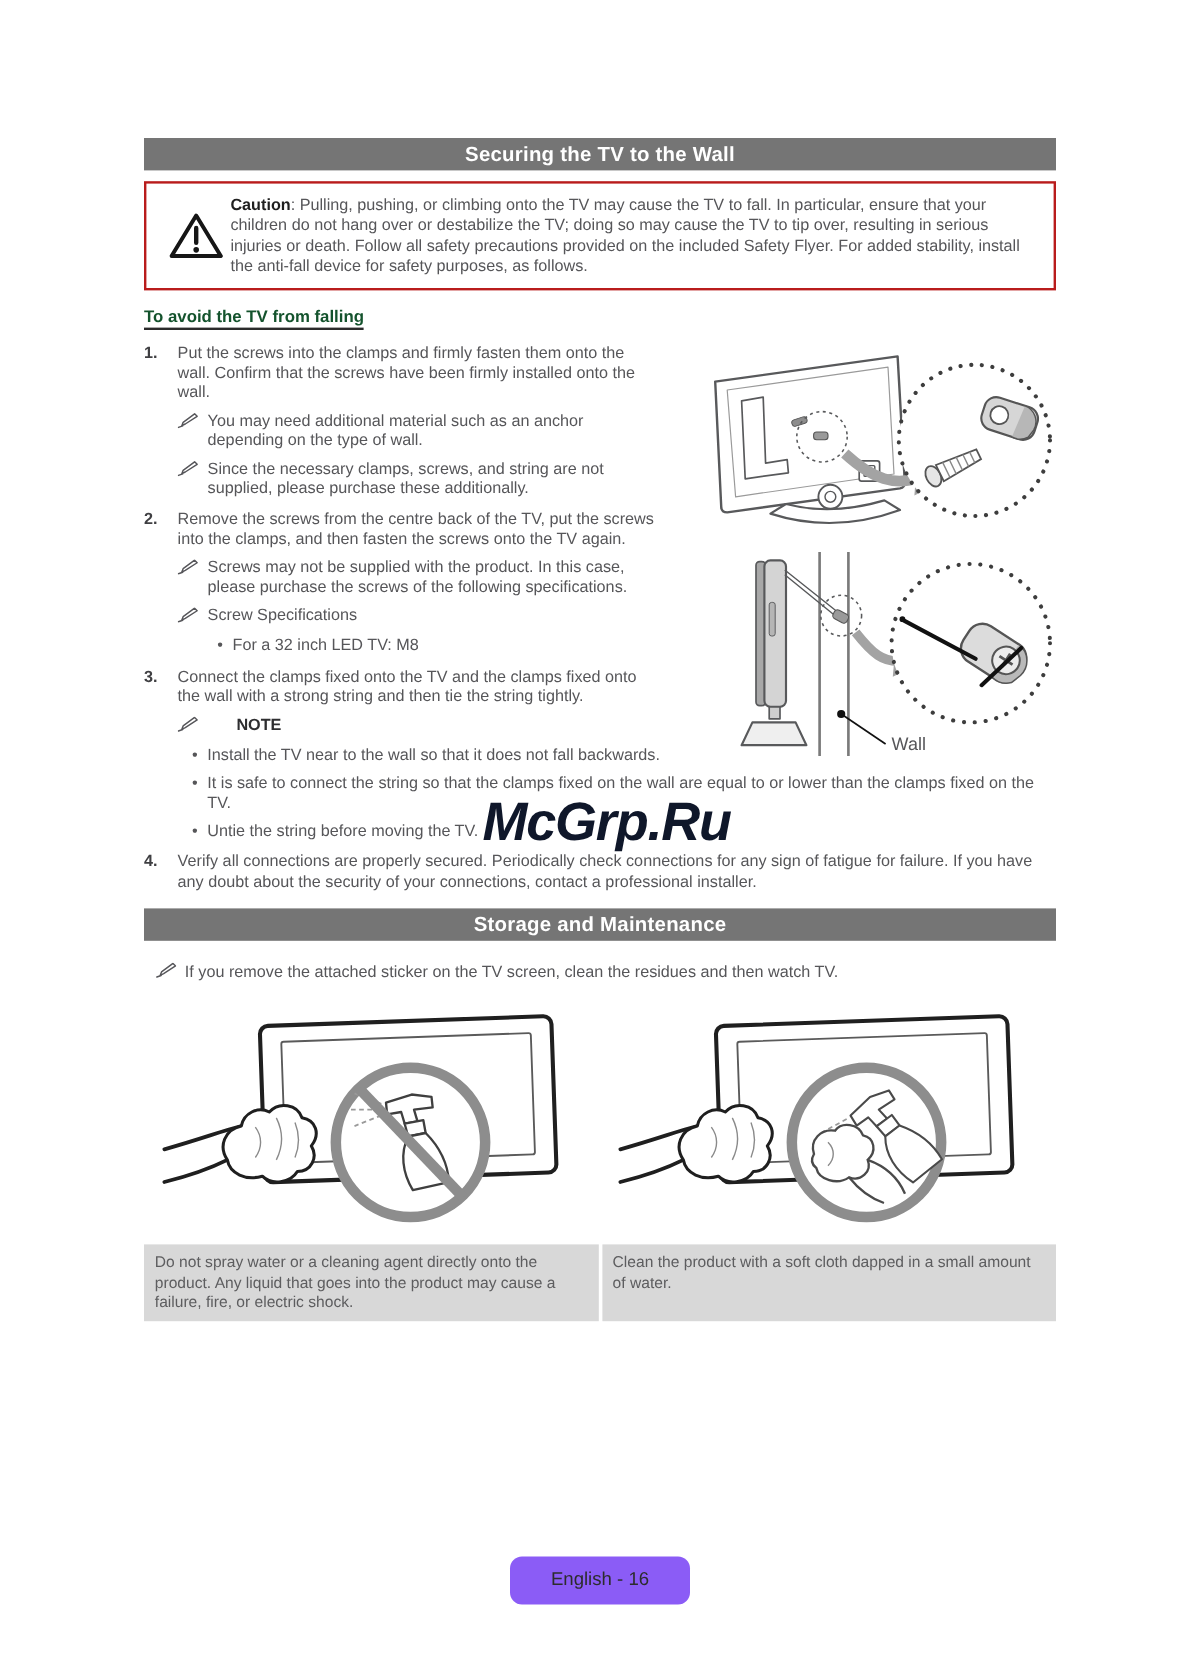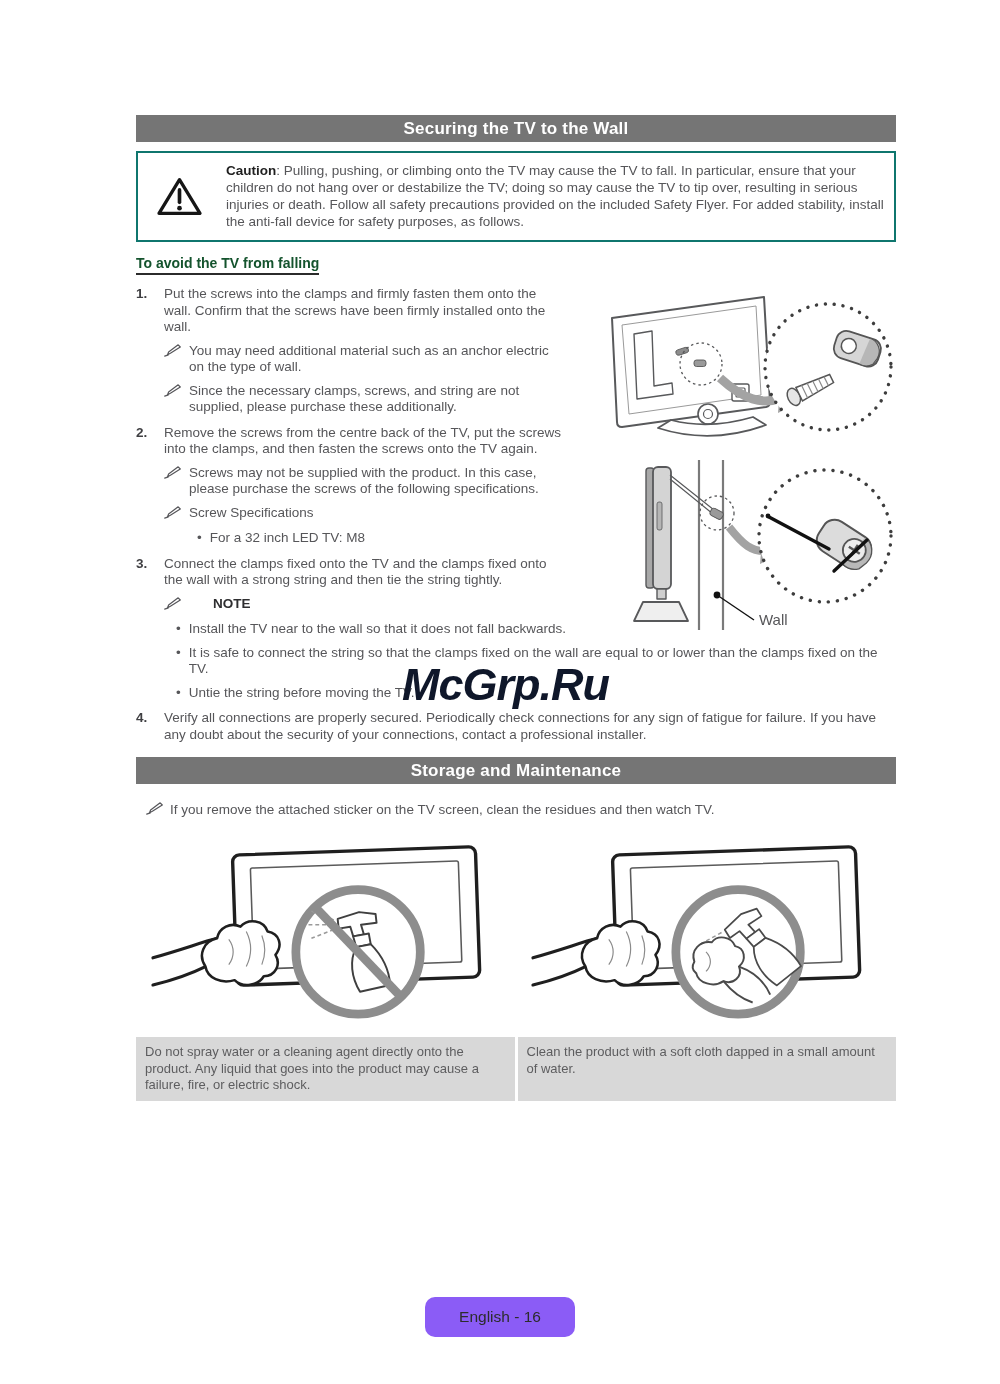--- a/index.html
+++ b/index.html
@@ -1,24 +1,24 @@
 <!DOCTYPE html>
 <html><head>
 <meta charset="utf-8">
 <style>
   html,body{margin:0;padding:0;background:#fff;}
   .page{position:relative;width:1000px;height:1384px;background:#fff;overflow:hidden;
         font-family:"Liberation Sans","DejaVu Sans",sans-serif;color:#565659;}
-  .content{position:absolute;left:120px;top:115px;width:760px;margin-left:16px;}
+  .content{position:absolute;left:120px;top:115px;width:760px;}
   p{margin:0;}
 
   .section-bar{height:27px;background:#757575;color:#fff;display:flex;align-items:center;
                justify-content:center;font-size:17px;font-weight:bold;letter-spacing:.2px;}
-  .caution-box{border:2px solid #0f766e;margin-top:9px;padding:9px 10px 10px 12px;
-               display:flex;align-items:center;gap:18px;}
+  .caution-box{border:2px solid #b91c1c;margin-top:9px;padding:9px 10px 10px 12px;
+               display:flex;align-items:center;}
   .warn{width:58px;display:flex;align-items:center;justify-content:center;flex:none;}
   .caution-text{flex:1;font-size:13.5px;line-height:17px;}
   .caution-text strong{color:#1f1f1f;}
 
   .subheading{display:inline-block;margin:13px 0 11px 0;font-size:14px;font-weight:bold;
               color:#14532d;border-bottom:2px solid #2b2b2b;padding-bottom:2px;}
 
   .steps{position:relative;font-size:13.5px;line-height:16.5px;}
   .illus-col{position:absolute;top:2px;right:0;width:300px;}
   .illus-col svg{display:block;}
@@ -151,21 +151,21 @@
         <span class="step-num">1.</span>
         <div class="step-body">
           <p class="w-step">Put the screws into the clamps and firmly fasten them onto the wall. Confirm that the screws have been firmly installed onto the wall.</p>
           <div class="note">
             <span class="picon"><svg viewBox="0 0 24 18" width="17" height="13">
                   <g fill="none" stroke="#56565a" stroke-width="1.7" stroke-linejoin="round" stroke-linecap="round">
                     <path d="M20 1 L23 4 L9 13 L5 15 L6.5 11 Z"></path>
                     <path d="M1 17 L6 15.2"></path>
                   </g>
                 </svg></span>
-            <p class="note-text">You may need additional material such as an anchor electric on the type of wall.</p>
+            <p class="note-text">You may need additional material such as an anchor depending on the type of wall.</p>
           </div>
           <div class="note">
             <span class="picon"><svg viewBox="0 0 24 18" width="17" height="13">
                   <g fill="none" stroke="#56565a" stroke-width="1.7" stroke-linejoin="round" stroke-linecap="round">
                     <path d="M20 1 L23 4 L9 13 L5 15 L6.5 11 Z"></path>
                     <path d="M1 17 L6 15.2"></path>
                   </g>
                 </svg></span>
             <p class="note-text">Since the necessary clamps, screws, and string are not supplied, please purchase these additionally.</p>
           </div>

